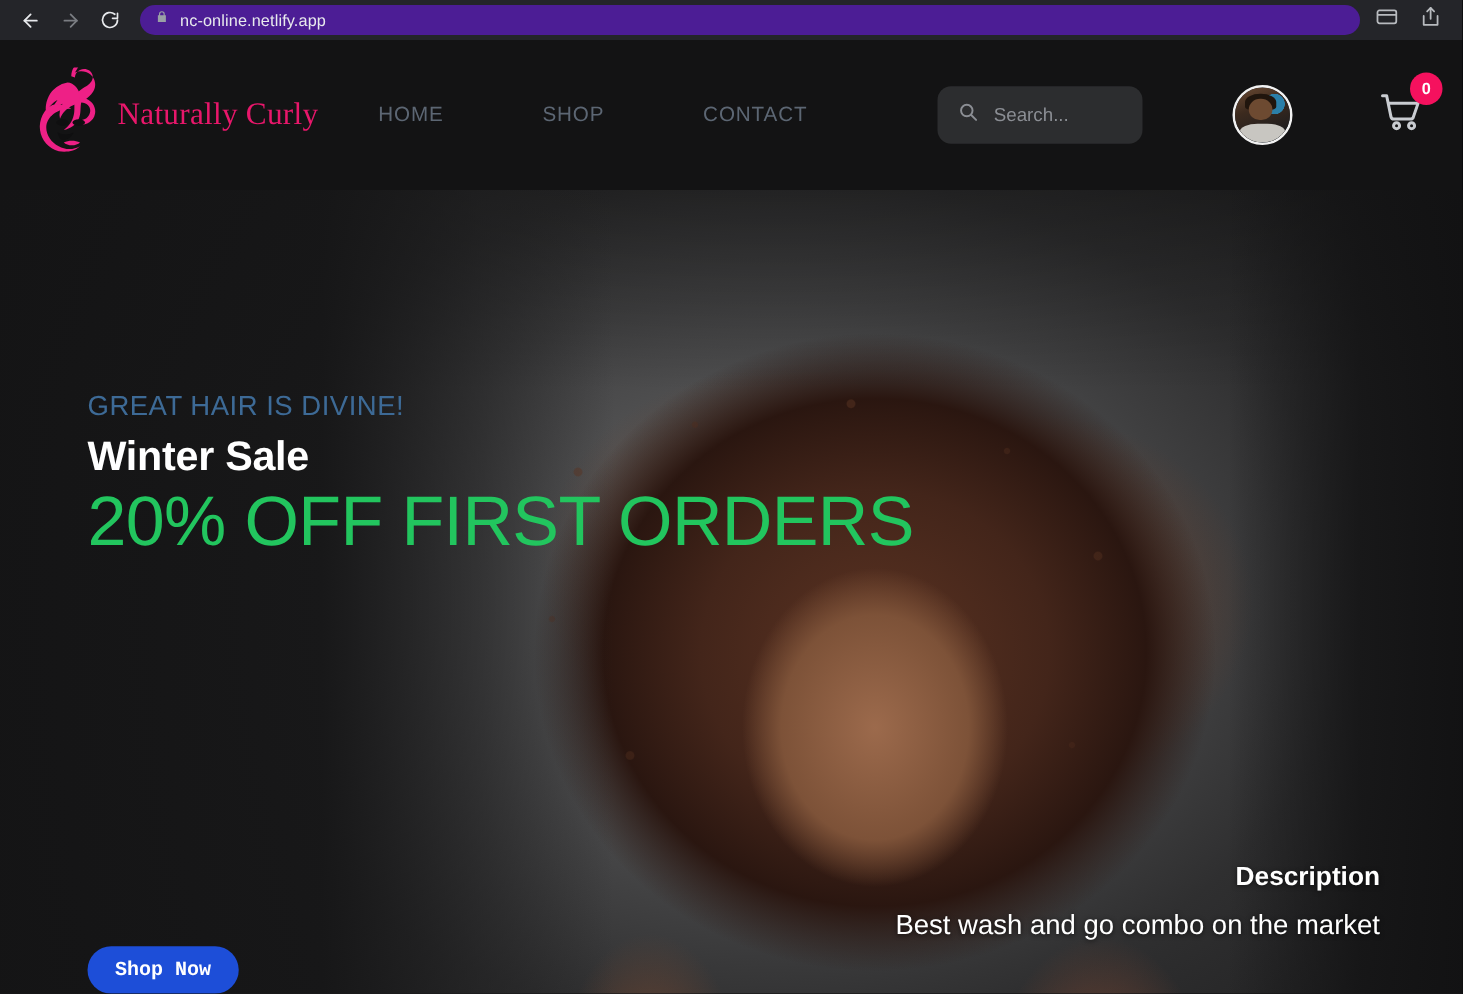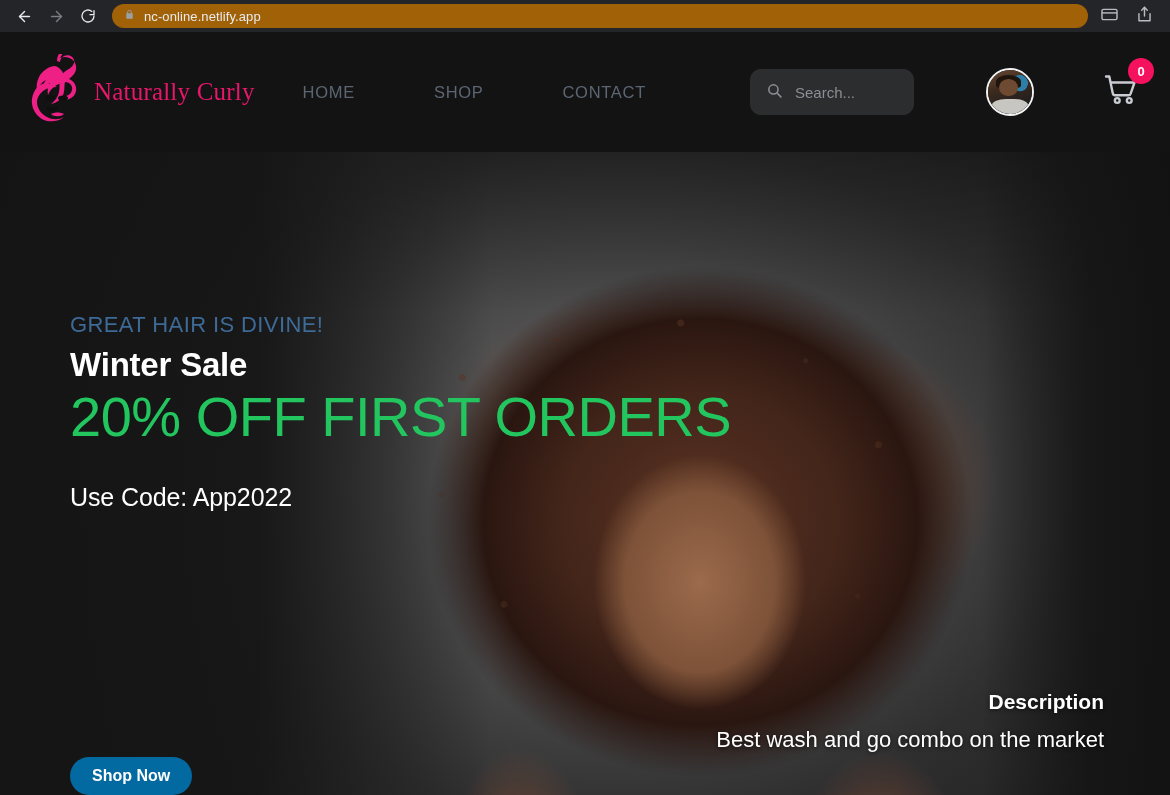--- a/index.html
+++ b/index.html
@@ -12,21 +12,21 @@
     display:flex; align-items:center; padding:0 10px; gap:4px;
     position:relative; z-index:30;
   }
   .nav-btn{
     width:28px; height:28px; border-radius:50%;
     display:flex; align-items:center; justify-content:center;
     background:transparent; border:none; cursor:pointer; flex:0 0 auto;
   }
   .nav-btn svg{ display:block; }
   .url-field{
-    flex:1 1 auto; height:24px; background:#a16207; border-radius:13px;
+    flex:1 1 auto; height:24px; background:#4c1d95; border-radius:13px;
     display:flex; align-items:center; padding:12px 12px; gap:9px;
     margin-left:6px; margin-right:8px;
   }
   .url-text{ color:#e8eaed; font-size:13px; letter-spacing:.1px; white-space:nowrap; }
   .chrome-right{ display:flex; align-items:center; gap:16px; padding-right:6px; }
 
   
   .site-header{
     position:relative; z-index:20;
     height:120px; width:1170px; background:#131314;
@@ -130,23 +130,23 @@
   }
   .hero-headline{
     color:#22c55e; font-size:56px; font-weight:400; letter-spacing:-.5px;
     white-space:nowrap; margin-bottom:34px;
   }
   .hero-code{
     color:#ffffff; font-size:25px; font-weight:400; letter-spacing:-.1px;
   }
   .shop-now{
     position:absolute; left:70px; top:605px; z-index:6;
-    background:#0369a1; color:#ffffff; border:none; border-radius:22px;
+    background:#1d4ed8; color:#ffffff; border:none; border-radius:22px;
     padding:0 22px; height:38px; font-size:16px; font-weight:700;
-    font-family:Liberation Sans, sans-serif; cursor:pointer;
+    font-family:Liberation Mono, monospace; cursor:pointer;
     display:flex; align-items:center; justify-content:center;
   }
   .desc-block{
     position:absolute; right:66px; bottom:42px; z-index:6; text-align:right;
   }
   .desc-title{
     color:#ffffff; font-size:21px; font-weight:700; margin-bottom:13px;
     text-shadow:0 1px 4px rgba(0,0,0,.6);
   }
   .desc-text{
@@ -266,21 +266,20 @@
 </header>
 
 <section class="hero">
   <div class="hero-photo"></div>
   <div class="hero-curl-texture"></div>
 
   <div class="hero-content">
     <div class="hero-eyebrow">GREAT HAIR IS DIVINE!</div>
     <div class="hero-title">Winter Sale</div>
     <div class="hero-headline">20% OFF FIRST ORDERS</div>
-    <div class="hero-code">Use Code: App2022</div>
   </div>
 
   <button class="shop-now">Shop Now</button>
 
   <div class="desc-block">
     <div class="desc-title">Description</div>
     <div class="desc-text">Best wash and go combo on the market</div>
   </div>
 </section>
 

